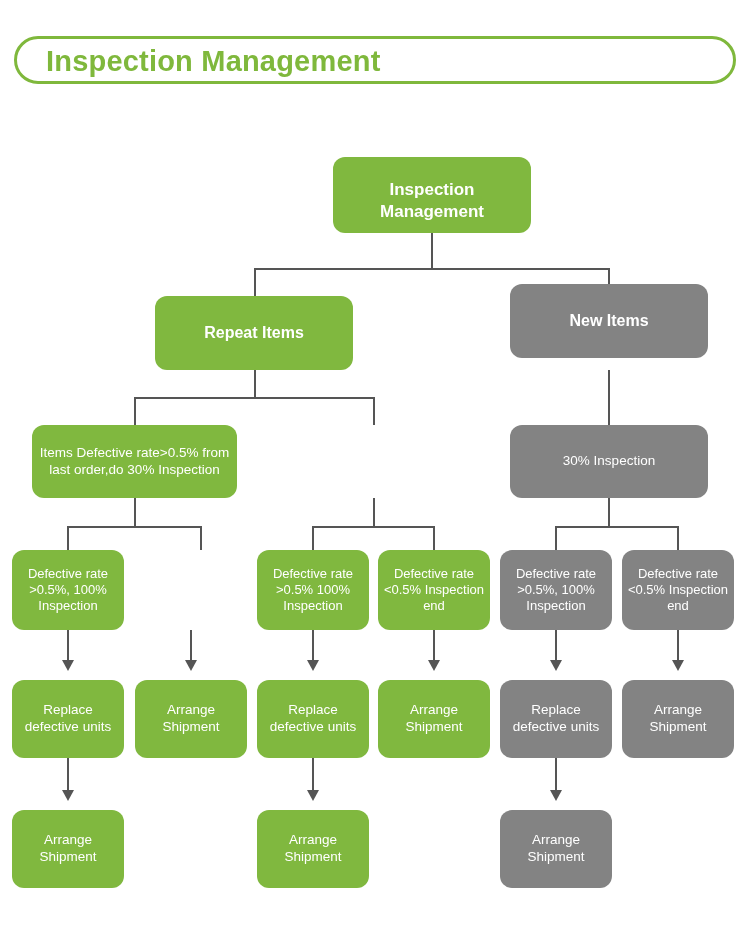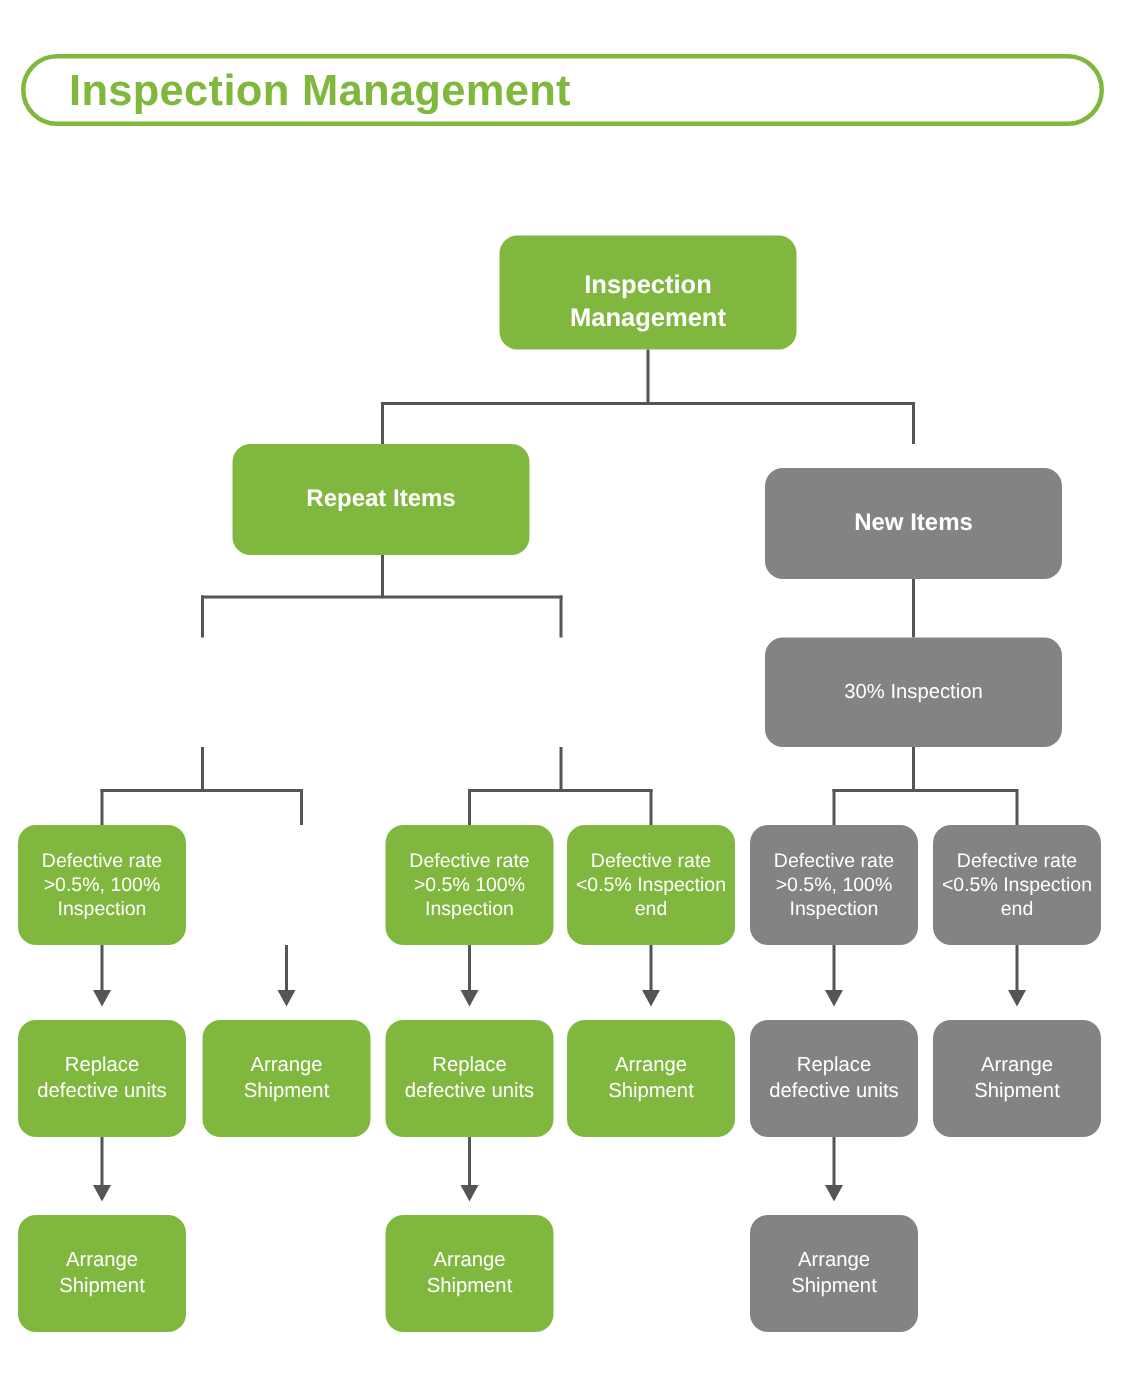--- a/index.html
+++ b/index.html
@@ -138,24 +138,27 @@
   <div class="arrow-head" style="left:550px; top:790px;"></div>
 
   <div class="node green bold" style="left:333px; top:157px; width:198px; height:76px; font-size:17px;">
     <span style="white-space: pre-line; margin-top: 11px;">Inspection
 Management</span>
   </div>
 
   <div class="node green bold" style="left:155px; top:296px; width:198px; height:74px; font-size:16px;">
     <span>Repeat Items</span>
   </div>
-  <div class="node gray bold" style="left:510px; top:312px; width:198px; height:74px; font-size:16px;">
+  <div class="node gray bold" style="left:510px; top:284px; width:198px; height:74px; font-size:16px;">
     <span>New Items</span>
   </div>
 
+  <div class="node green" style="left:32px; top:425px; width:205px; height:73px; font-size:13.5px;">
+    <span>Items Defective rate&gt;0.5% from last order,do 30% Inspection</span>
+  </div>
   <div class="node gray" style="left:510px; top:425px; width:198px; height:73px; font-size:13.5px;">
     <span>30% Inspection</span>
   </div>
 
   <div class="node green" style="left:12px; top:550px; width:112px; height:80px; font-size:13px;">
     <span>Defective rate &gt;0.5%, 100% Inspection</span>
   </div>
   <div class="node green" style="left:257px; top:550px; width:112px; height:80px; font-size:13px;">
     <span>Defective rate &gt;0.5% 100% Inspection</span>
   </div>

